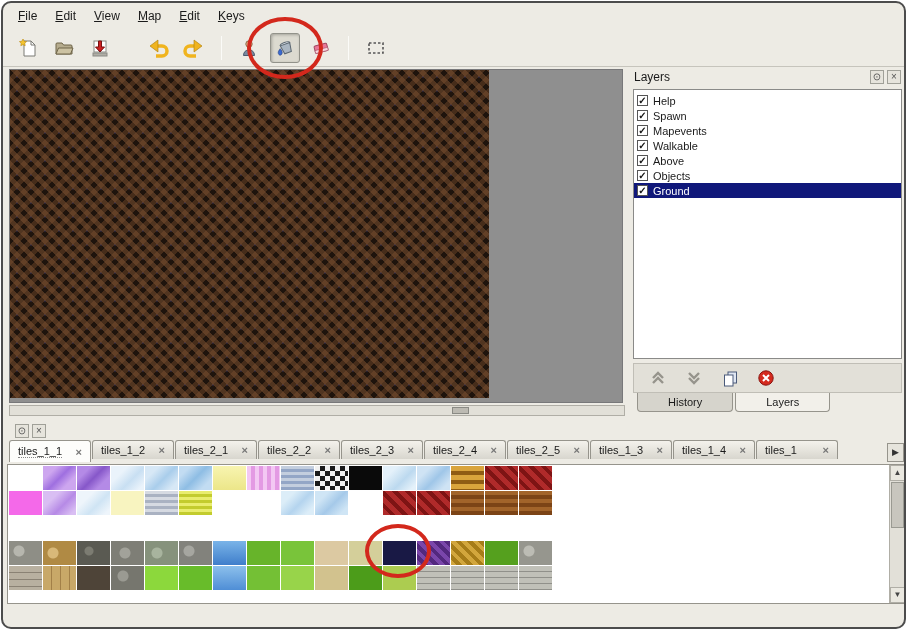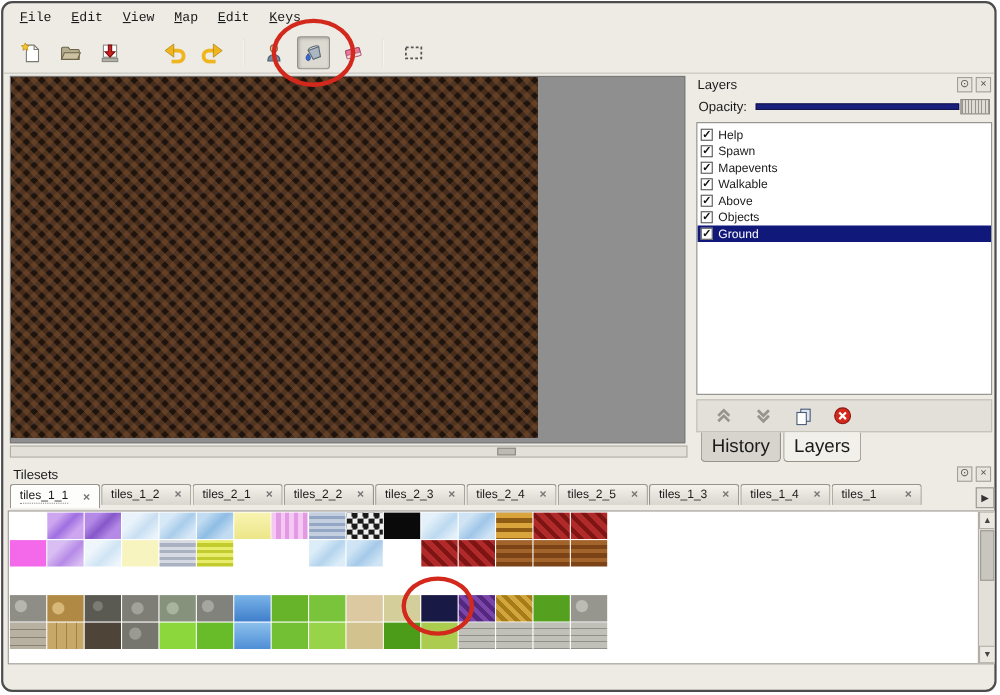--- a/index.html
+++ b/index.html
@@ -1,21 +1,21 @@
 <!DOCTYPE html>
 <html><head>
 <meta charset="utf-8">
 <style>
   *{box-sizing:border-box;margin:0;padding:0;}
   html,body{width:909px;height:632px;background:#fff;font-family:"Liberation Sans",sans-serif;font-size:12px;color:#1a1a1a;}
   .window{position:absolute;left:1px;top:1px;width:905px;height:628px;border:2px solid #4c4c4c;border-radius:10px;background:#edebe4;overflow:hidden;}
 
   
   .menubar{position:absolute;left:0;top:0;right:0;height:26px;display:flex;align-items:center;padding-left:6px;}
-  .menu-item{display:inline-block;padding:4px 9px;cursor:default;font-family:Liberation Mono, monospace;}
+  .menu-item{display:inline-block;padding:4px 9px;cursor:default;}
   .menu-item::first-letter{text-decoration:underline;}
 
   
   .toolbar{position:absolute;left:0;top:26px;right:0;height:38px;display:flex;align-items:center;padding-left:10px;gap:6px;border-bottom:1px solid #c6c4bc;}
   .tbtn{width:30px;height:30px;display:flex;align-items:center;justify-content:center;border:1px solid transparent;border-radius:3px;}
   .tbtn.selected{background:#dcdad0;border:1px solid #92928a;box-shadow:inset 1px 1px 3px rgba(0,0,0,.25);}
   .tsep{width:1px;height:24px;background:#aeaca4;border-right:1px solid #fbfbf8;margin:0 6px;}
   .tgap{width:16px;height:1px;}
 
   
@@ -42,21 +42,21 @@
   .slider-fill{height:6px;background:#1a2080;border:1px solid #11154d;flex:1;}
   .slider-handle{width:27px;height:14px;margin-left:1px;border:1px solid #8a8a84;
     background:#dedcd4 repeating-linear-gradient(90deg, rgba(130,130,122,.8) 0 1px, transparent 1px 3px);}
   .layers-list{flex:1;margin:3px 4px 0 4px;background:#fff;border:1px solid #8a8a88;overflow:hidden;padding-top:3px;}
   .layer-row{display:flex;align-items:center;height:15px;padding-left:3px;gap:5px;font-size:11px;}
   .layer-row.selected{background:#10187a;color:#fff;}
   .chk{width:11px;height:11px;background:#fff;border:1px solid #555;font-size:10px;line-height:10px;text-align:center;color:#111;flex:0 0 auto;font-weight:bold;}
   .layers-actions{height:30px;display:flex;align-items:center;gap:16px;padding-left:14px;margin:4px 4px 0 4px;background:#e2e0d8;border:1px solid #c0beb6;flex:0 0 auto;}
   .labtn{width:20px;height:20px;display:flex;align-items:center;justify-content:center;}
   .layers-tabs{height:24px;display:flex;align-items:flex-start;padding-left:8px;gap:2px;flex:0 0 auto;}
-  .ltab{padding:3px 9px;font-size:17px;border:1px solid #96948c;border-top:none;background:#d6d4cc;border-radius:0 0 4px 4px;}
+  .ltab{padding:3px 30px;font-size:11px;border:1px solid #96948c;border-top:none;background:#d6d4cc;border-radius:0 0 4px 4px;}
   .ltab.active{background:#f2f0ea;}
 
   
   .tilesets-panel{position:absolute;left:4px;top:418px;width:899px;height:183px;display:flex;flex-direction:column;}
   .ts-tabbar{height:24px;display:flex;align-items:flex-start;padding:0 22px 0 2px;position:relative;overflow:hidden;flex:0 0 auto;}
   .ttab{display:flex;align-items:center;justify-content:space-between;gap:8px;min-width:82px;height:19px;padding:2px 8px;font-size:11px;border:1px solid #96948c;border-bottom:none;border-radius:3px 3px 0 0;background:linear-gradient(#f4f2ec,#d8d6ce);margin-right:1px;flex:0 0 auto;}
   .ttab.active{background:#fdfdfb;height:22px;margin-bottom:-1px;z-index:2;}
   .ttab.active .tlab{border-bottom:1px dotted #888;}
   .tclose{color:#777;font-weight:bold;font-size:11px;line-height:10px;}
   .ts-scroll-right{position:absolute;right:2px;bottom:2px;width:17px;height:19px;border:1px solid #96948c;background:#e6e4dc;text-align:center;line-height:17px;font-size:9px;color:#333;}
@@ -161,27 +161,20 @@
   </div>
   <div class="h-scroll">
     <div class="h-thumb"></div>
   </div>
 
   <div class="layers-panel">
     <div class="panel-title">
       <span class="ptitle">Layers</span>
       <span class="pbtn">⊙</span>
       <span class="pbtn">×</span>
-    </div>
-    <div class="opacity-row">
-      <span>Opacity:</span>
-      <div class="slider">
-        <div class="slider-fill"></div>
-        <div class="slider-handle"></div>
-      </div>
     </div>
     <div class="layers-list" id="layers-list">
         <div class="layer-row">
           <span class="chk">✓</span>
           <span class="lname">Help</span>
         </div>
         <div class="layer-row">
           <span class="chk">✓</span>
           <span class="lname">Spawn</span>
         </div>
@@ -233,21 +226,20 @@
       </span>
     </div>
     <div class="layers-tabs" id="layers-tabs">
         <span class="ltab">History</span>
         <span class="ltab active">Layers</span>
       </div>
   </div>
 
   <div class="tilesets-panel">
     <div class="panel-title">
-      <span class="ptitle">Tilesets</span>
       <span class="pbtn">⊙</span>
       <span class="pbtn">×</span>
     </div>
     <div class="ts-tabbar" id="ts-tabbar">
       <div class="ttab active">
           <span class="tlab">tiles_1_1</span>
           <span class="tclose">×</span>
         </div>
         <div class="ttab">
           <span class="tlab">tiles_1_2</span>

